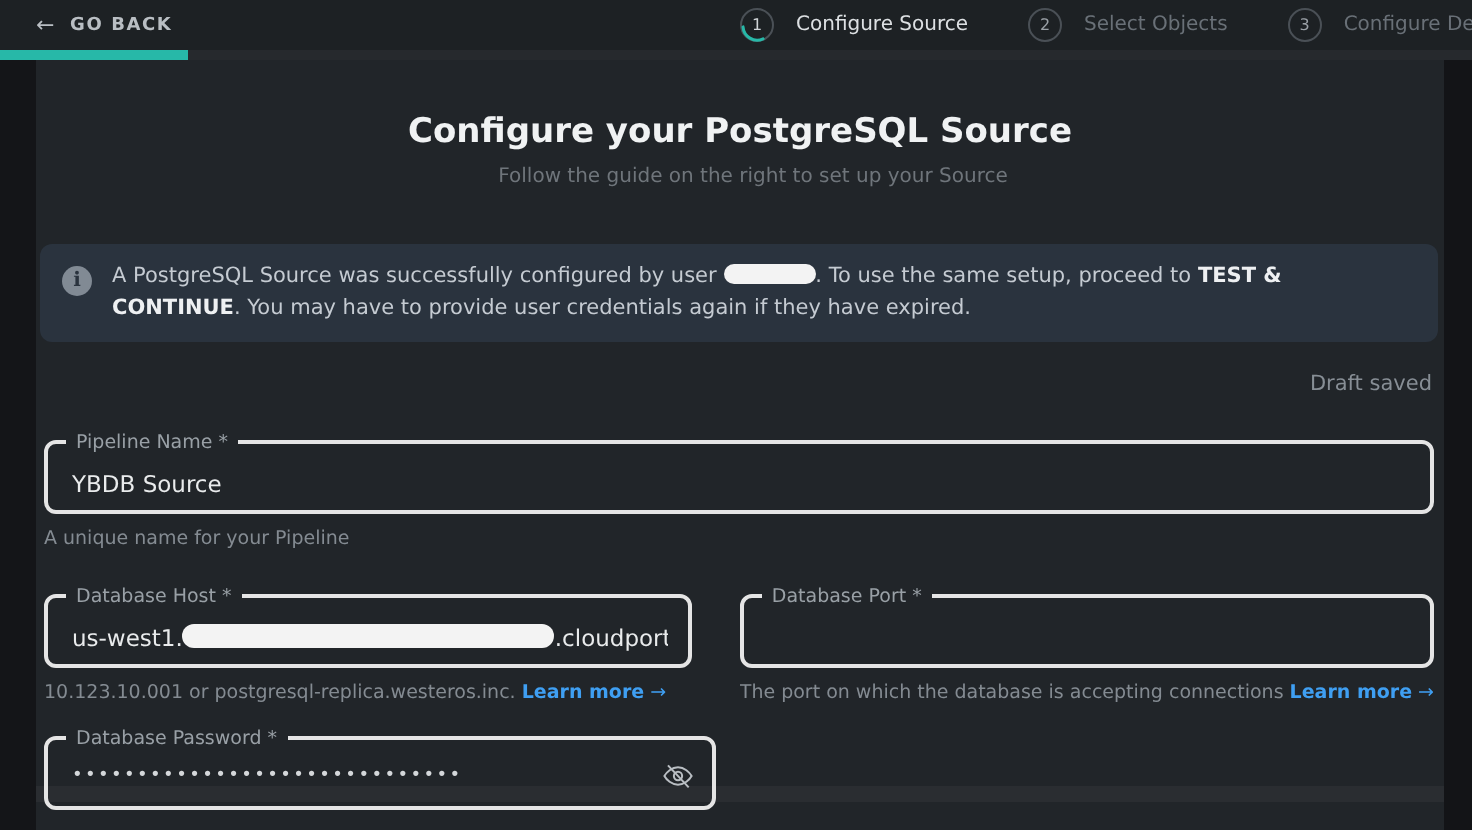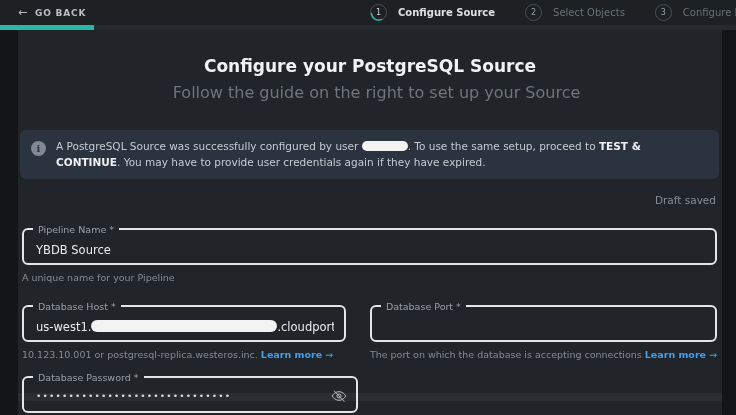--- a/index.html
+++ b/index.html
@@ -28,21 +28,21 @@
     display:flex; align-items:center; gap:30px; white-space:nowrap;
   }
   .step { display:flex; align-items:center; gap:11px; cursor:pointer; }
   .step-circle {
     position:relative; width:17px; height:17px; border-radius:50%;
     border:1px solid #4a5056; display:flex; align-items:center; justify-content:center;
     font-size:8px; color:#9aa0a6; flex:0 0 auto;
   }
   .step-circle svg { position:absolute; top:-1px; left:-1px; width:17px; height:17px; }
   .step-label { font-size:10px; color:#697077; }
-  .step.active .step-label { color:#dde0e3; font-weight:bold; }
+  .step.active .step-label { color:#dde0e3; font-weight:normal; }
   .step.active .step-circle { color:#cfd3d6; }
 
   
   .progress-track {
     position:absolute; top:25px; left:0; width:736px; height:5px;
     background:#26292d; z-index:9;
   }
   .progress-fill { width:94px; height:5px; background:#27b8a8; }
 
   
@@ -59,21 +59,21 @@
     background:#2a2d31; z-index:0;
   }
   .panel-inner { position:relative; z-index:1; }
 
   .page-title {
     margin-top:26px; text-align:center;
     font-size:17px; font-weight:bold; color:#f0f2f3;
   }
   .page-subtitle {
     margin-top:7px; text-align:center;
-    font-size:16px; color:#6f757b;padding-left:13px;
+    font-size:10px; color:#6f757b;padding-left:13px;
   }
 
   
   .banner {
     margin:28px 3px 0 2px; background:#2a333e; border-radius:6px;
     display:flex; align-items:flex-start; gap:10px; padding:8px 12px 8px 11px;
   }
   .info-icon {
     flex:0 0 auto; width:15px; height:15px; border-radius:50%;
     background:#818a94; color:#2a333e; font-size:10px; font-weight:bold;

